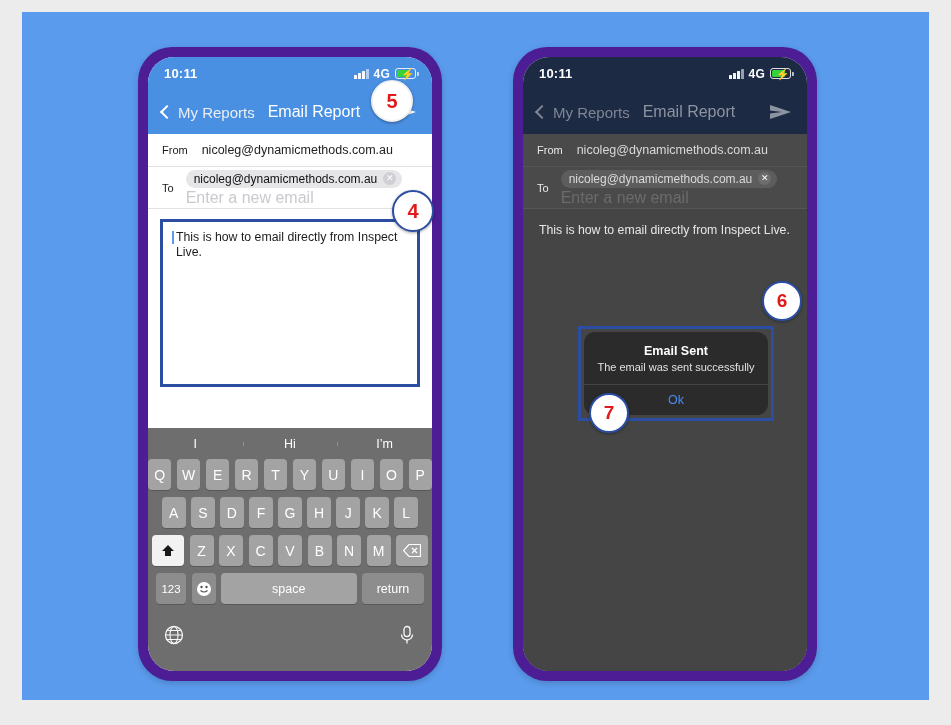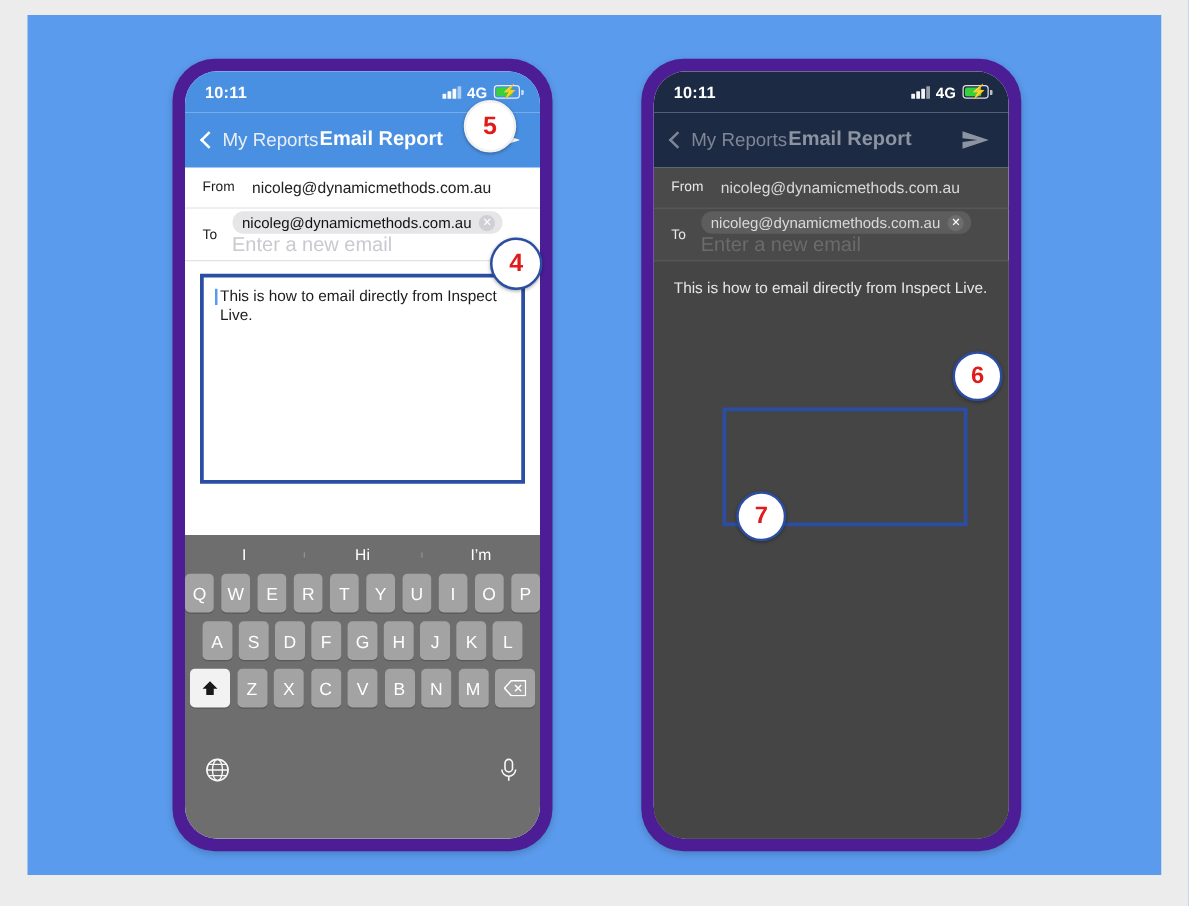--- a/index.html
+++ b/index.html
@@ -68,21 +68,21 @@
   .navbar{
     height:44px;background:#4a90e2;color:#fff;
     display:flex;align-items:center;position:relative;
     padding:0 14px;box-sizing:border-box;
   }
   .nav-back{display:flex;align-items:center;gap:4px;font-size:15px;color:#e9eef5;justify-content:flex-end;}
   .chev{
     display:inline-block;width:8px;height:8px;border-left:2.4px solid #fff;border-bottom:2.4px solid #fff;
     transform:rotate(45deg);margin-right:2px;
   }
-  .nav-title{font-size:16px;font-weight:bold;margin-left:1px;color:#fff;}
+  .nav-title{font-size:16px;font-weight:normal;margin-left:13px;color:#fff;}
   .send-arrow{
     position:absolute;right:14px;top:50%;transform:translateY(-50%);
     width:24px;height:20px;
   }
 
   
   .row-from{
     height:33px;display:flex;align-items:center;padding:0 14px;box-sizing:border-box;
     border-bottom:1px solid #e2e2e4;background:#fff;
   }
@@ -306,20 +306,33 @@
           <div class="key">N</div>
           <div class="key">M</div>
           <div class="key wide">
             <svg width="18" height="13" viewBox="0 0 18 13">
                 <path d="M6 0.5 L17.5 0.5 L17.5 12.5 L6 12.5 L0.5 6.5 Z" fill="none" stroke="#fff" stroke-width="1.2"></path>
                 <path d="M9 4 L14 9 M14 4 L9 9" stroke="#fff" stroke-width="1.2"></path>
               </svg>
           </div>
         </div>
 
+        <div class="krow r4">
+          <div class="key fn">123</div>
+          <div class="key fn" style="width:24px;">
+            <svg width="16" height="16" viewBox="0 0 16 16">
+                <circle cx="8" cy="8" r="7" fill="#fff"></circle>
+                <circle cx="5.5" cy="6" r="1.2" fill="#555"></circle>
+                <circle cx="10.5" cy="6" r="1.2" fill="#555"></circle>
+                <path d="M4.5 9.5 Q8 12.5 11.5 9.5" stroke="#555" stroke-width="1.2" fill="none"></path>
+              </svg>
+          </div>
+          <div class="key space">space</div>
+          <div class="key ret">return</div>
+        </div>
 
         <div class="kbottom">
           <span class="globe">
             <svg width="20" height="20" viewBox="0 0 20 20">
                 <circle cx="10" cy="10" r="8.5" fill="none" stroke="#fff" stroke-width="1.3"></circle>
                 <ellipse cx="10" cy="10" rx="4" ry="8.5" fill="none" stroke="#fff" stroke-width="1.1"></ellipse>
                 <path d="M1.5 10 H18.5 M3 5.5 H17 M3 14.5 H17" stroke="#fff" stroke-width="1.1"></path>
               </svg>
           </span>
           <span class="mic">
@@ -382,20 +395,26 @@
         </div>
       </div>
 
       <div class="dark-fill"></div>
 
       <div class="darkbody" style="position:absolute;left:0;right:0;top:152px;bottom:0;">
         <div class="body-text-d">This is how to email directly from Inspect Live.</div>
       </div>
 
       <div class="modal-ring"></div>
+      <div class="modal">
+        <div class="modal-title">Email Sent</div>
+        <div class="modal-sub">The email was sent successfully</div>
+        <div class="modal-sep"></div>
+        <div class="modal-ok">Ok</div>
+      </div>
 
     </div>
   </div>
 
   <div class="badge ring-white" id="badge5">5</div>
   <div class="badge ring-blue" id="badge4">4</div>
   <div class="badge ring-blue" id="badge6">6</div>
   <div class="badge ring-blue" id="badge7">7</div>
 
 </div>

